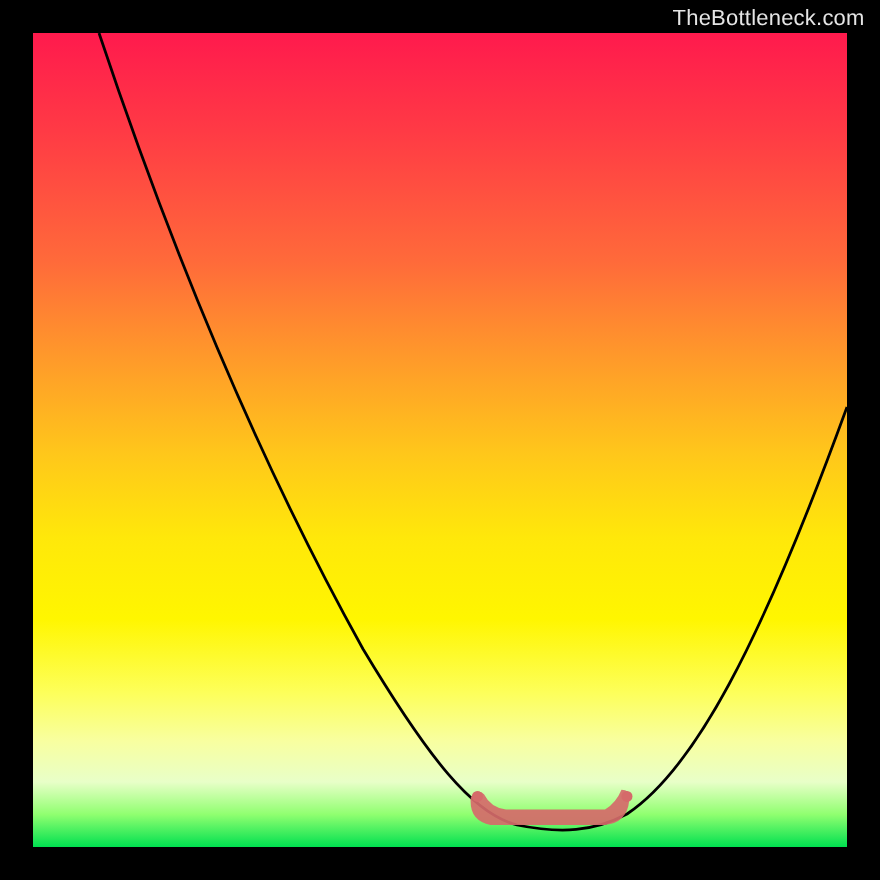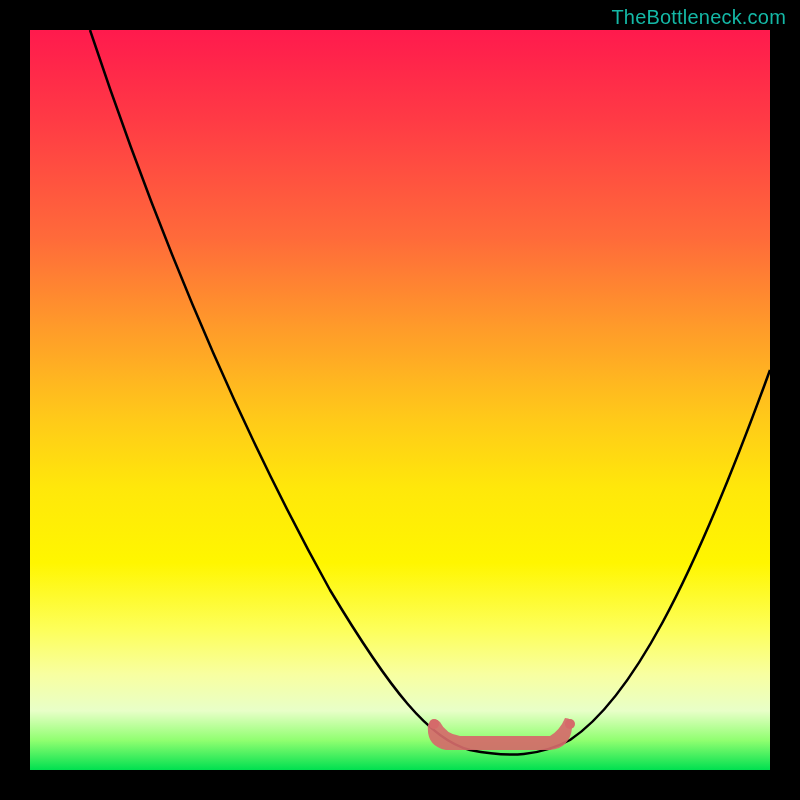--- a/index.html
+++ b/index.html
@@ -37,21 +37,21 @@
       #f8ffa0 87%,
       #e8ffc8 92%,
       #90ff70 96%,
       #00e050 100%
     );
   }
   .attribution {
     position: absolute;
     top: 6px;
     right: 14px;
-    color: #14b8a6;
+    color: #e5e5e5;
     font-size: 20px;
     letter-spacing: 0.2px;
     font-weight: 400;
     user-select: none;
   }
   svg.curve {
     position: absolute;
     left: 0;
     top: 0;
     width: 740px;

